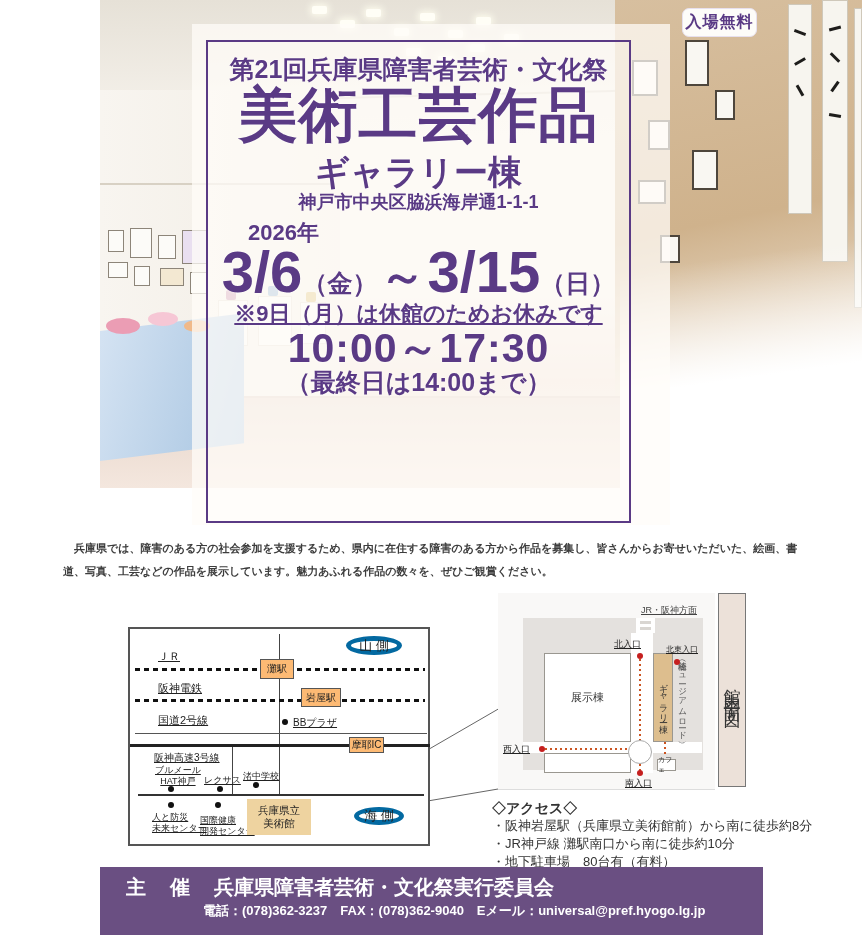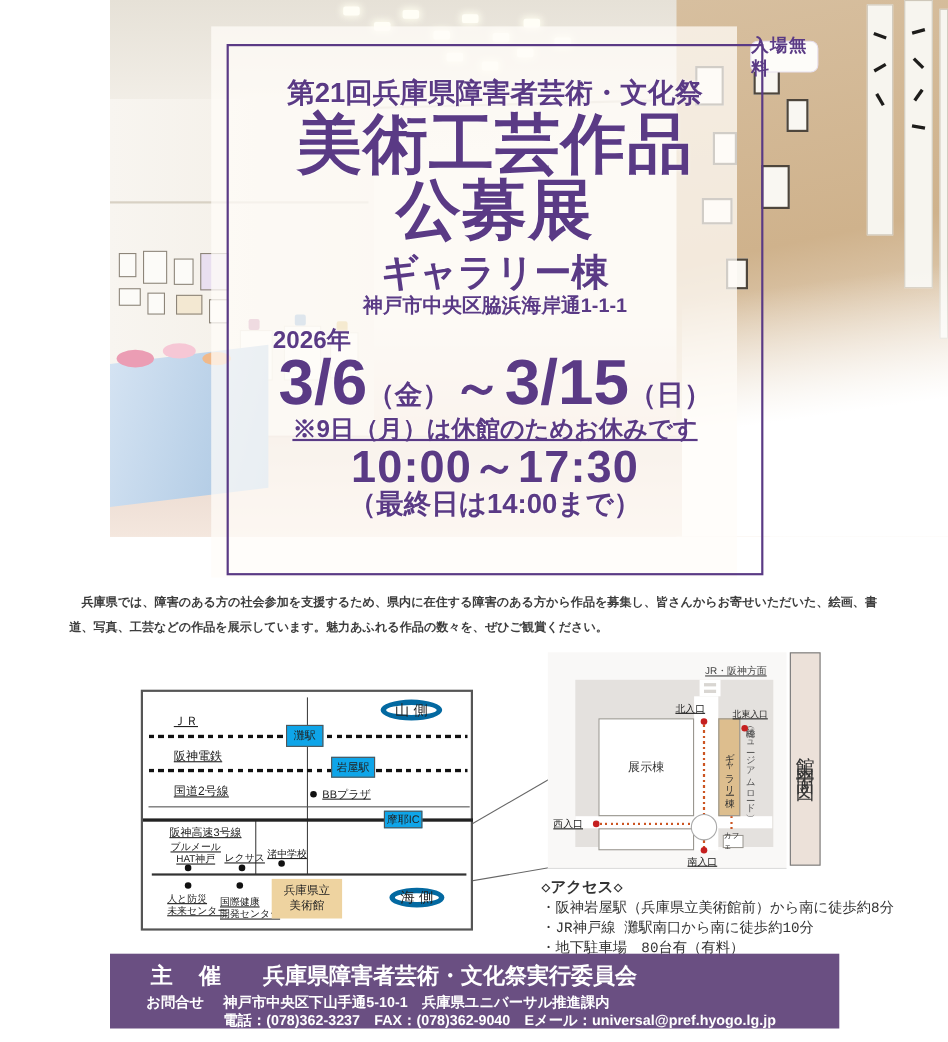--- a/index.html
+++ b/index.html
@@ -28,28 +28,28 @@
   .stroke { margin:26px auto 0 auto; width:12px; height:3px; background:#1e1d1b; }
   .bluetable { position:absolute; left:-8px; top:332px; width:152px; height:130px;
                background:linear-gradient(105deg,#d6e4f3,#a8c5e1); transform:skewY(-7deg); transform-origin:left top; }
   .knit { position:absolute; border-radius:50%; }
   .pedestal { position:absolute; background:#fbfaf7; border:1px solid #e2dccf; }
   .obj { position:absolute; width:10px; height:10px; border-radius:2px; }
   .whitefade { position:absolute; left:520px; top:190px; width:242px; height:298px;
                background:linear-gradient(172deg, rgba(255,255,255,0) 25%, #ffffff 62%); }
 
   
-  .badge { position:absolute; left:682px; top:8px; width:62px; height:29px; background:#fdfcf9;
+  .badge { position:absolute; left:682px; top:8px; width:75px; height:29px; background:#fdfcf9;
            border:1px solid #e7e0ee; border-radius:7px; display:flex; align-items:center; justify-content:center;
-           color:#5a3a85; font-size:16px; font-weight:bold; letter-spacing:1px;margin-top:29px; }
+           color:#5a3a85; font-size:16px; font-weight:bold; letter-spacing:1px; }
 
   
   .overlay { position:absolute; left:192px; top:24px; width:478px; height:501px; background:rgba(255,252,248,0.74); }
-  .obox { position:absolute; left:206px; top:40px; width:488px; height:483px; border:2px solid #5a3a85;
-          color:#5a3a85; text-align:center; padding-top:30px;
+  .obox { position:absolute; left:206px; top:40px; width:425px; height:483px; border:2px solid #5a3a85;
+          color:#5a3a85; text-align:center; padding-top:14px;
           text-shadow:0 0 3px rgba(255,255,255,.8); }
   .fest { font-size:25px; font-weight:bold; line-height:27px; letter-spacing:0px; }
   .t1 { font-size:59px; font-weight:900; line-height:60px; letter-spacing:1px; margin-top:2px; }
   .t2 { font-size:59px; font-weight:900; line-height:60px; letter-spacing:1px; }
   .venue { font-size:34px; font-weight:bold; line-height:36px; margin-top:9px; }
   .venue2 { font-size:24px; font-weight:bold; line-height:26px; }
   .addr { font-size:18px; font-weight:bold; line-height:19px; margin-top:3px; }
   .year { font-size:22px; font-weight:bold; line-height:23px; margin-top:9px; text-align:left; padding-left:40px; }
   .daterow { display:flex; justify-content:center; align-items:baseline; line-height:55px; height:55px; font-weight:bold; }
   .dbig { font-size:58px; letter-spacing:0px; }
@@ -63,21 +63,21 @@
   .intro { position:absolute; left:63px; top:537px; width:740px; font-size:11px; font-weight:700;
            color:#3d3d3d; line-height:23px; text-indent:1em; }
 
   
   .amap { position:absolute; left:128px; top:627px; width:302px; height:219px; background:#fff; border:2px solid #555;
           font-size:10px; color:#222; }
   .oval { position:absolute; border:5px solid #0369a1; border-radius:50%; display:flex; align-items:center; justify-content:center; font-size:13px; }
   .rail-dot { position:absolute; height:3px; background:repeating-linear-gradient(90deg,#111 0 5px,transparent 5px 9px); }
   .thin { position:absolute; height:1px; background:#555; }
   .thick { position:absolute; height:3px; background:#222; }
-  .stbox { position:absolute; background:#0ea5e9; border:1px solid #555; display:flex; align-items:center; justify-content:center; font-size:10px; }
+  .stbox { position:absolute; background:#fdba74; border:1px solid #555; display:flex; align-items:center; justify-content:center; font-size:10px; }
   .vline { position:absolute; width:1px; background:#444; }
   .dot { position:absolute; width:6px; height:6px; border-radius:50%; background:#111; }
   .mlabel { position:absolute; font-size:9px; line-height:11px; color:#222;text-decoration:underline; }
   .museumbox { position:absolute; left:117px; top:170px; width:64px; height:36px; background:#eed3a0;
                display:flex; align-items:center; justify-content:center; text-align:center; font-size:10.5px; line-height:13px; }
 
   
   .connector { position:absolute; left:340px; top:690px; width:180px; height:130px; }
 
   
@@ -96,27 +96,27 @@
   .bridge { position:absolute; left:179px; top:62px; height:118px; font-size:8.5px; color:#555; writing-mode:vertical-rl; letter-spacing:1px; }
   .gap { position:absolute; left:138px; top:25px; width:19px; height:15px; background:#fff; }
   .gapdash { position:absolute; left:142px; width:11px; height:3px; background:#d9d6d2; }
 
   
   .planstrip { position:absolute; left:718px; top:593px; width:28px; height:194px; background:#ece1d9; border:1px solid #777;
                display:flex; align-items:center; justify-content:center; }
   .planstrip span { writing-mode:vertical-rl; text-orientation:upright; font-size:17px; letter-spacing:6px; color:#333; }
 
   
-  .access { position:absolute; left:492px; top:799px; color:#333;font-family:Liberation Mono, monospace; }
+  .access { position:absolute; left:492px; top:799px; color:#333; }
   .access .atitle { font-size:14px; font-weight:bold; line-height:18px; }
   .access .aitem { font-size:13px; line-height:18px; }
 
   
   .footer { position:absolute; left:100px; top:867px; width:663px; height:68px; background:#6a4f82; color:#fff; }
-  .frow1 { display:flex; align-items:flex-start; gap:36px; padding:7px 0 1px 26px; font-weight:bold;margin-left:11px; }
+  .frow1 { display:flex; align-items:flex-start; gap:22px; padding:7px 0 1px 26px; font-weight:bold; }
   .frow1 .flabel { font-size:20px; letter-spacing:2px; }
   .frow1 .fval { font-size:20px; letter-spacing:0px; }
   .frow { display:grid; grid-template-columns:70px 1fr; padding-left:33px; font-weight:bold; }
   .frow .flabel2 { font-size:13px; line-height:17px; }
   .frow .fval2 { font-size:13px; line-height:17px; }
 </style>
 </head>
 <body>
 
 <div class="page">
@@ -186,21 +186,20 @@
   </div>
 
   <div class="badge">
     <span>入場無料</span>
   </div>
 
   <div class="overlay"></div>
   <div class="obox">
     <div class="fest">第21回兵庫県障害者芸術・文化祭</div>
     <div class="t1">美術工芸作品</div>
-    <div class="t2">公募展</div>
     <div class="venue">ギャラリー棟</div>
     <div class="addr">神戸市中央区脇浜海岸通1-1-1</div>
     <div class="year">2026年</div>
     <div class="daterow">
       <span class="dbig">3/6</span>
       <span class="dsmall">（金）</span>
       <span class="dtilde">～</span>
       <span class="dbig">3/15</span>
       <span class="dsmall">（日）</span>
     </div>
@@ -291,22 +290,18 @@
     <div class="aitem">・JR神戸線 灘駅南口から南に徒歩約10分</div>
     <div class="aitem">・地下駐車場　80台有（有料）</div>
   </div>
 
   <div class="footer">
     <div class="frow1">
       <span class="flabel">主　催</span>
       <span class="fval">兵庫県障害者芸術・文化祭実行委員会</span>
     </div>
     <div class="frow">
-      <span class="flabel2">お問合せ</span>
-      <span class="fval2">神戸市中央区下山手通5-10-1　兵庫県ユニバーサル推進課内</span>
-    </div>
-    <div class="frow">
       <span class="flabel2"></span>
       <span class="fval2">電話：(078)362-3237　FAX：(078)362-9040　Eメール：universal@pref.hyogo.lg.jp</span>
     </div>
   </div>
 
 </div>
 
 </body></html>

